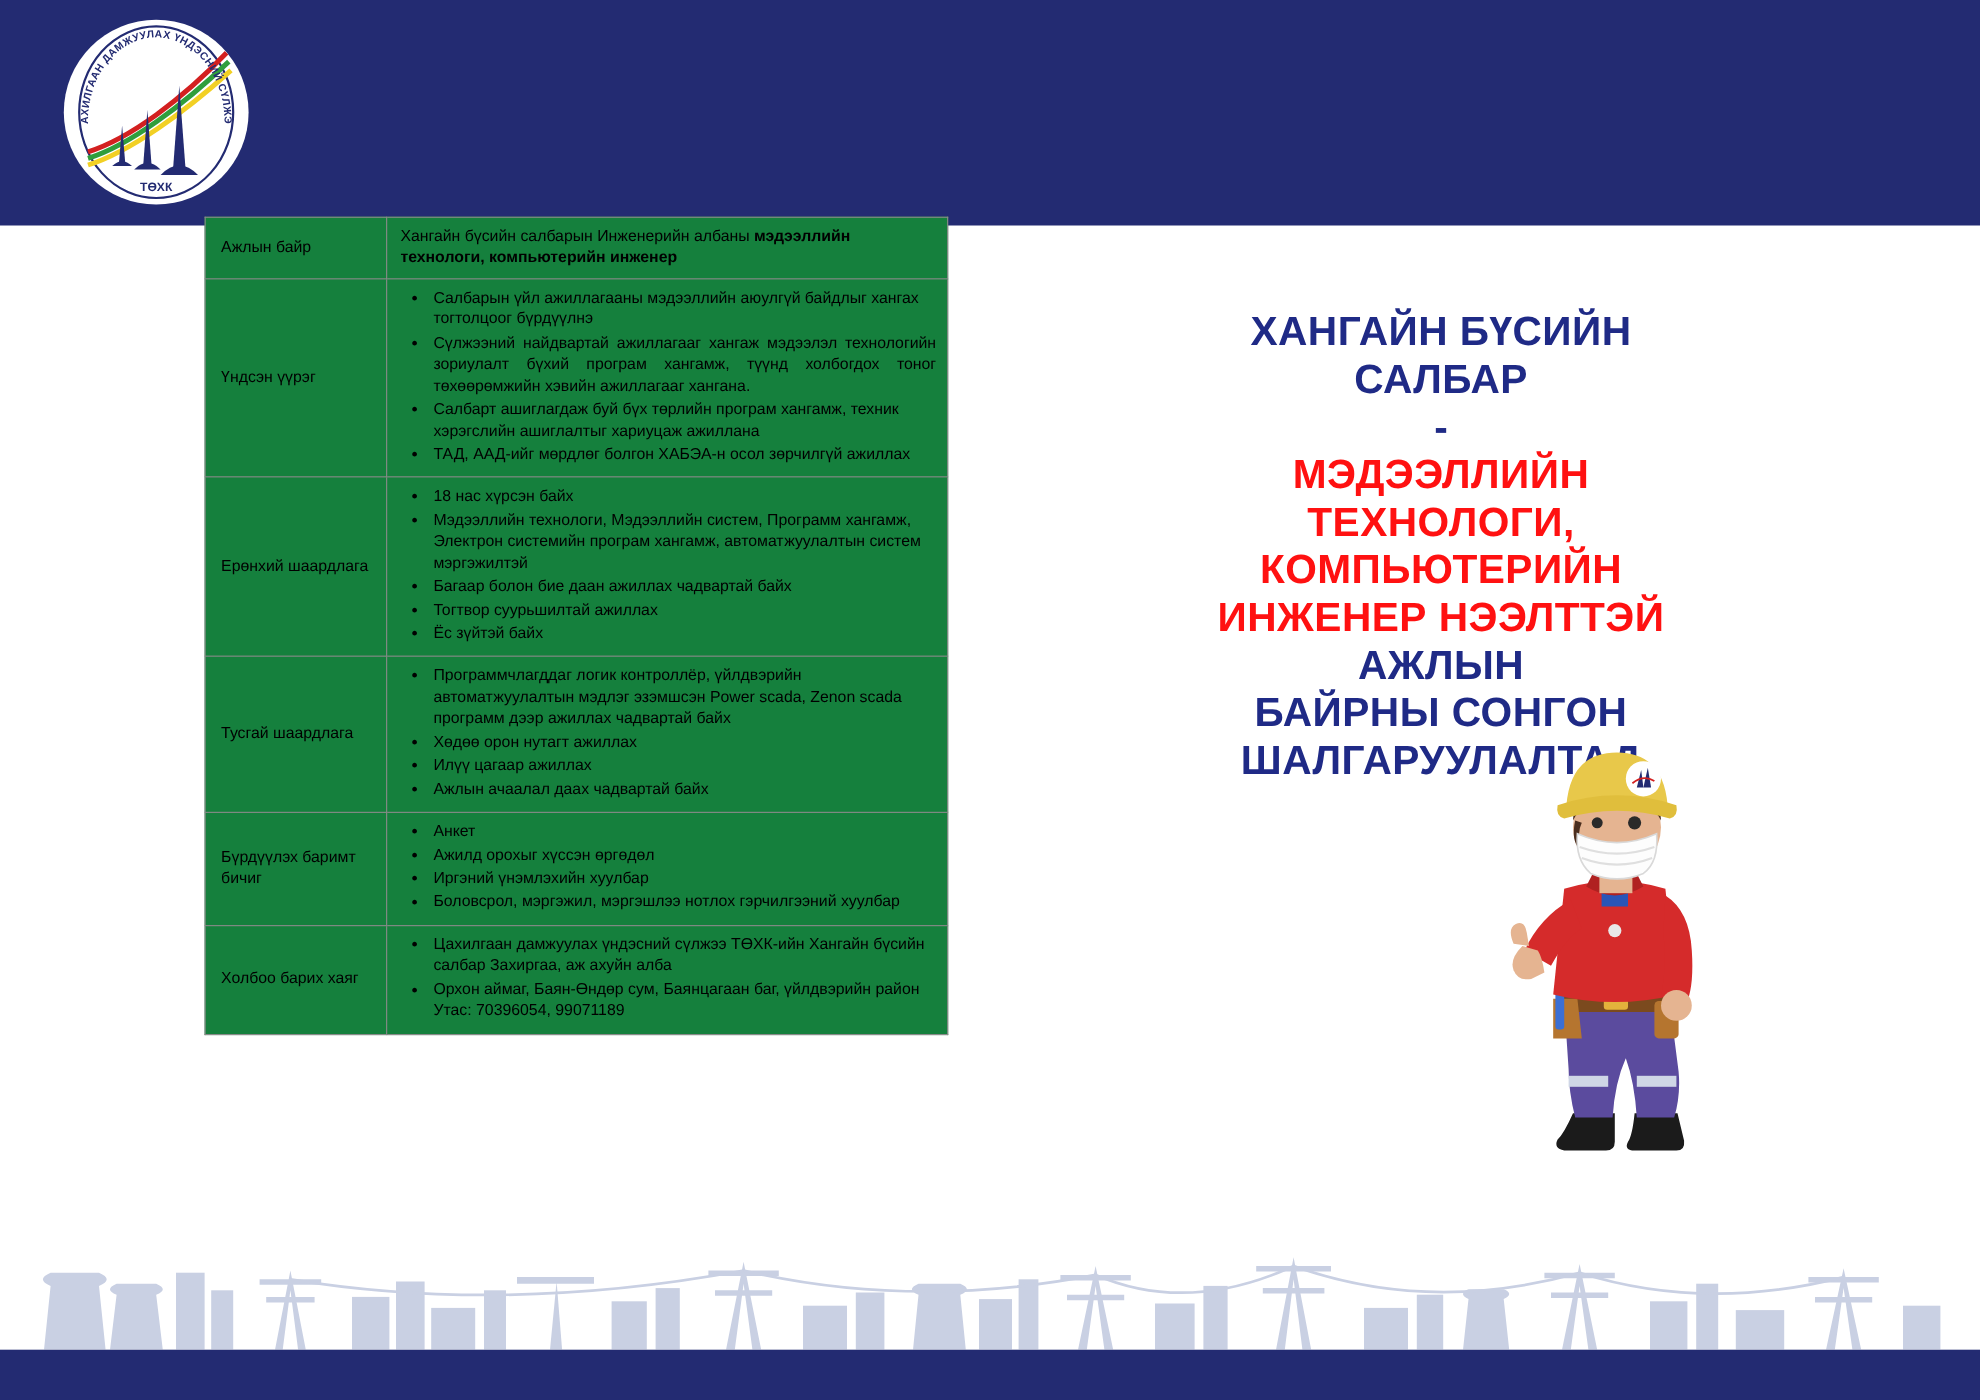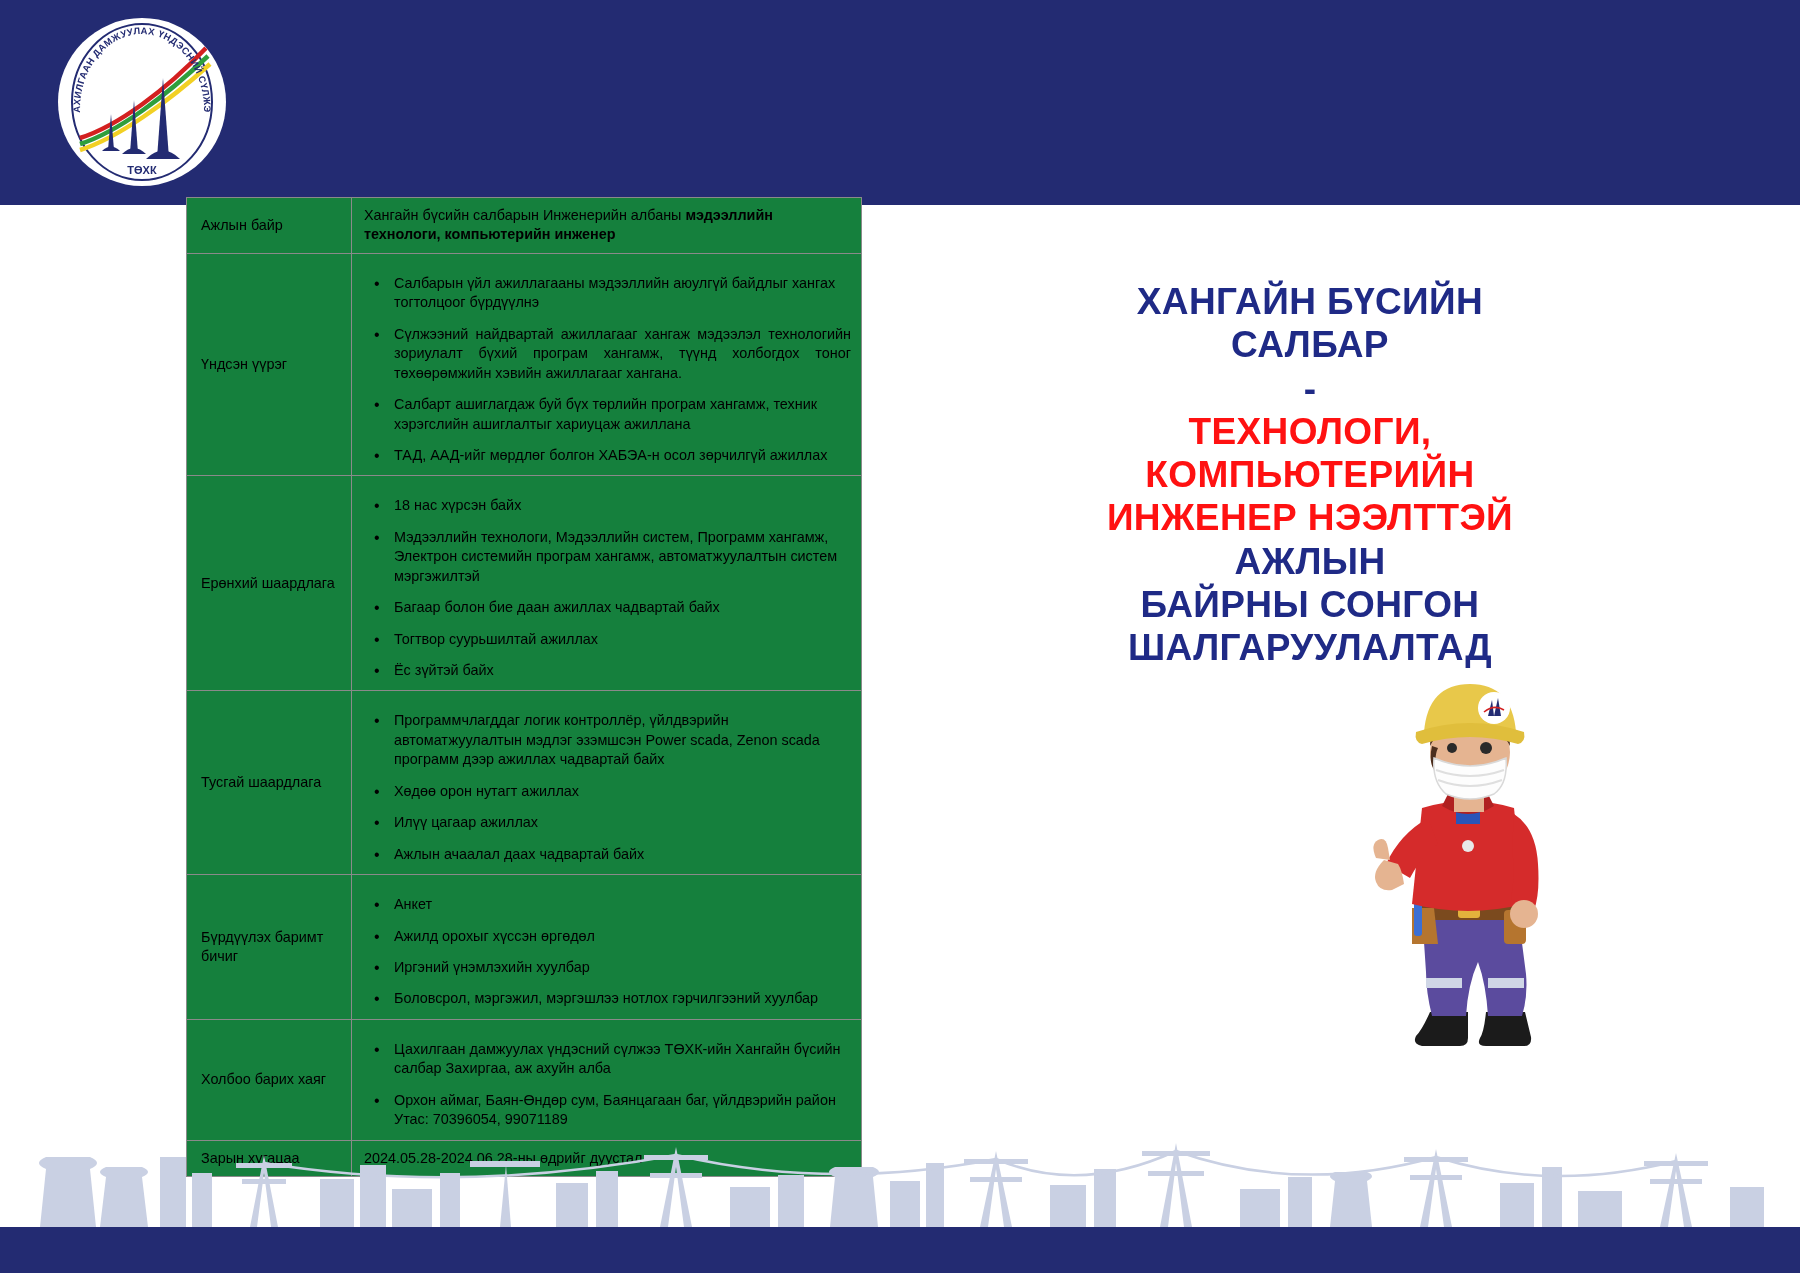--- a/index.html
+++ b/index.html
@@ -60,21 +60,21 @@
     vertical-align: middle;
     padding-left: 14px;
   }
   table.spec td.value { width: 510px; }
   .plain-val { line-height: 1.35; }
   .plain-val b { font-weight: bold; }
   ul.bl { list-style: none; margin: 0; padding: 0; }
   ul.bl li {
     position: relative;
     padding-left: 30px;
-    margin: 12px 0 2px 0;
+    margin: 0 0 2px 0;
     line-height: 1.35;
   }
   ul.bl li:before {
     content: "\2022";
     position: absolute; left: 10px; top: -1px;
     font-size: 16px; line-height: 1.35;
   }
   ul.bl li.justified { text-align: justify; text-justify: inter-word; }
   .row-date td { padding-top: 11px; padding-bottom: 11px; }
 
@@ -208,35 +208,30 @@
         <tr>
           <td class="label">Холбоо барих хаяг</td>
           <td class="value">
             <ul class="bl">
               <li>Цахилгаан дамжуулах үндэсний сүлжээ ТӨХК-ийн Хангайн бүсийн  салбар Захиргаа, аж ахуйн алба</li>
               <li>Орхон аймаг, Баян-Өндөр сум, Баянцагаан баг, үйлдвэрийн район Утас: 70396054, 99071189</li>
             </ul>
           </td>
         </tr>
 
-        <tr class="row-date">
-          <td class="label">Зарын хугацаа</td>
-          <td class="value">
-            <div class="plain-val">2024.05.28-2024.06.28-ны өдрийг дуустал</div>
-          </td>
-        </tr>
 
       </tbody>
     </table>
   </div>
 
   <div class="right-panel">
     <div class="rp-line rp-blue">ХАНГАЙН БҮСИЙН</div>
     <div class="rp-line rp-blue">САЛБАР</div>
     <div class="rp-dash">-</div>
+    <div class="rp-line rp-red">МЭДЭЭЛЛИЙН</div>
     <div class="rp-line rp-red">ТЕХНОЛОГИ,</div>
     <div class="rp-line rp-red">КОМПЬЮТЕРИЙН</div>
     <div class="rp-line rp-red">ИНЖЕНЕР НЭЭЛТТЭЙ</div>
     <div class="rp-line rp-blue">АЖЛЫН</div>
     <div class="rp-line rp-blue">БАЙРНЫ СОНГОН</div>
     <div class="rp-line rp-blue">ШАЛГАРУУЛАЛТАД</div>
   </div>
 
   <div class="mascot">
     <svg viewBox="0 0 300 400" width="300" height="400">

